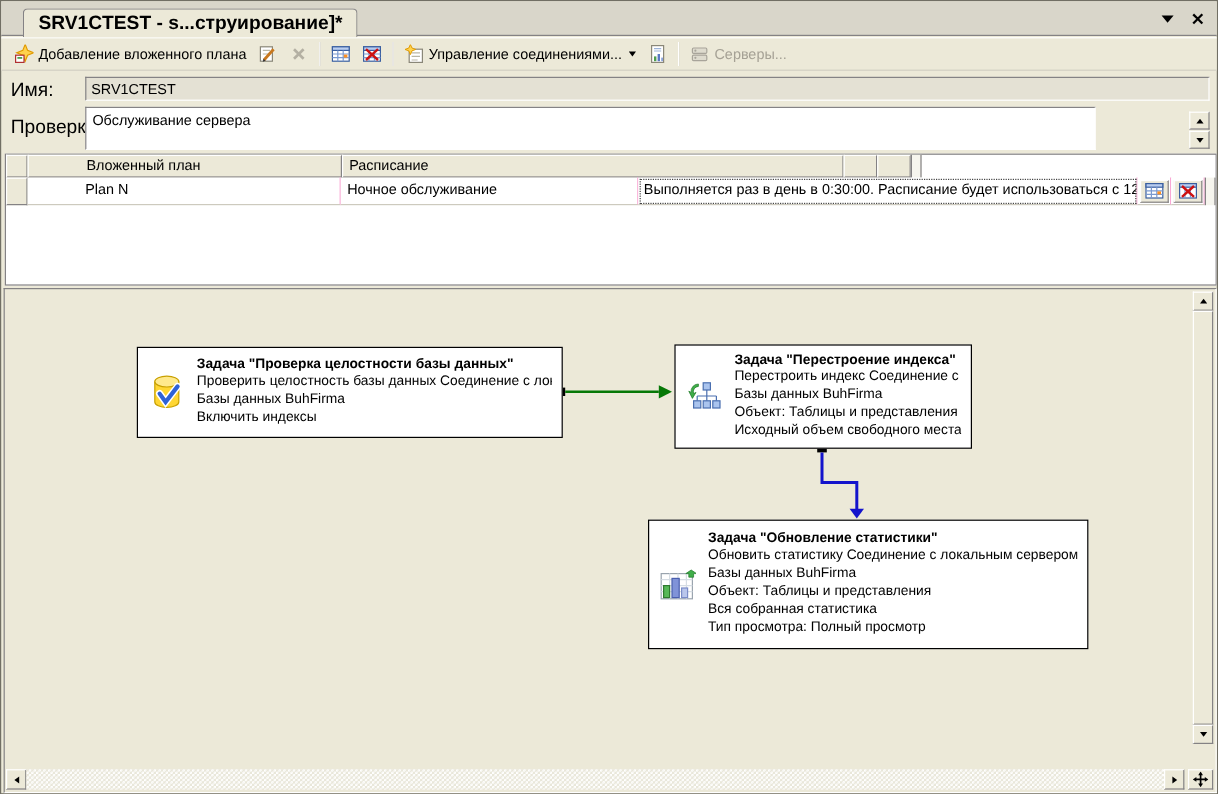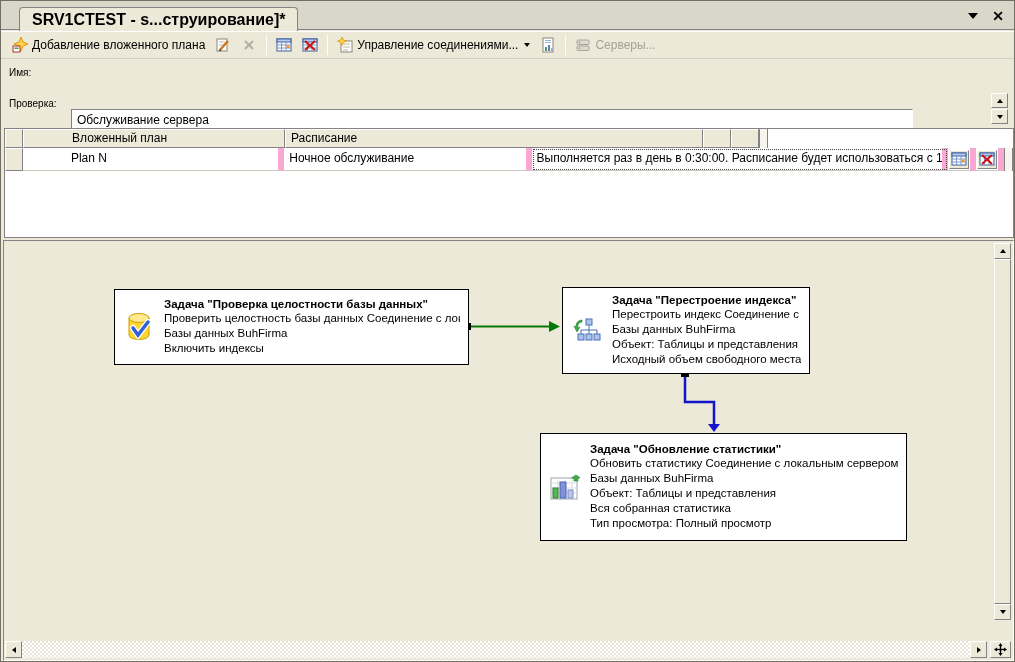--- a/index.html
+++ b/index.html
@@ -26,44 +26,44 @@
   .toolbar { position:absolute; left:0; top:30px; width:100%; height:28px;
     background:#ece9d8; border-top:1px solid #fff; border-bottom:1px solid #d2cfc2;
     display:flex; align-items:center; padding-left:6px; }
   .tb-btn { display:flex; align-items:center; gap:4px; padding:2px 4px; height:24px; border:1px solid transparent; }
   .tb-btn.disabled { color:#a5a195; }
   .tb-sep { width:1px; height:20px; background:#a9a69a; border-right:1px solid #fff; margin:0 4px; }
   .dd-arrow { width:0; height:0; border-left:3px solid transparent; border-right:3px solid transparent; border-top:4px solid #000; margin-left:2px; }
   .tb-icon { width:16px; height:16px; display:inline-block; }
 
   
-  .fld-label { position:absolute; left:8px; font-size:10px; }
+  .fld-label { position:absolute; left:8px; font-size:16px; }
   .name-field { position:absolute; left:70px; top:63px; width:937px; height:20px;
     background:#e4e1d4; border:1px solid; border-color:#848284 #fff #fff #848284;
     font-family:"Liberation Sans",sans-serif; font-size:12px; padding:2px 4px; color:#000; }
   .desc-field { position:absolute; left:70px; top:88px; width:842px; height:36px;
     background:#fff; border:1px solid; border-color:#848284 #fff #fff #848284;
-    font-size:12px; padding:3px 5px; overflow:hidden;margin-top:20px; }
+    font-size:12px; padding:3px 5px; overflow:hidden; }
   .spinner { position:absolute; left:990px; top:92px; width:17px; }
   .spin-btn { width:17px; height:15px; background:#ece9d8; border:1px solid; border-color:#fff #848284 #848284 #fff;
     display:flex; align-items:center; justify-content:center; margin-bottom:1px; }
   .tri-up { width:0;height:0;border-left:3px solid transparent;border-right:3px solid transparent;border-bottom:4px solid #000; }
   .tri-down { width:0;height:0;border-left:3px solid transparent;border-right:3px solid transparent;border-top:4px solid #000; }
   .tri-left { width:0;height:0;border-top:3px solid transparent;border-bottom:3px solid transparent;border-right:4px solid #000; }
   .tri-right { width:0;height:0;border-top:3px solid transparent;border-bottom:3px solid transparent;border-left:4px solid #000; }
 
   
   .grid { position:absolute; left:3px; top:127px; width:1010px; height:110px;
     background:#fff; border:1px solid #848284; }
   .g-head { display:flex; height:19px; }
   .g-hcell { background:#ece9d8; border:1px solid; border-color:#fff #848284 #848284 #fff;
     font-size:12px; padding:1px 5px; overflow:hidden; white-space:nowrap; }
   .g-row { display:flex; height:23px; }
   .g-cell { font-size:12px; padding:3px 5px; overflow:hidden; white-space:nowrap;
-    border-right:6px solid #f9a8d4; border-bottom:1px solid #cdcabe; background:#fff; }
+    border-right:1px solid #f9a8d4; border-bottom:1px solid #cdcabe; background:#fff; }
   .g-sel { width:18px; background:#ece9d8; border:1px solid; border-color:#fff #848284 #848284 #fff; }
   .c1 { width:262px;padding-left:48px; } .c2 { width:248px; } .c3 { width:418px; }
   .cb { width:28px; display:flex; align-items:center; justify-content:center; padding:1px; }
   .g-strip { width:9px; background:#f6f5ee; border-left:1px solid #848284; border-right:1px solid #848284; }
   .dotted-sel { outline:1px dotted #444; outline-offset:-2px; }
   .mini-btn { width:24px; height:19px; background:#ece9d8; border:1px solid; border-color:#fff #848284 #848284 #fff;
     display:flex; align-items:center; justify-content:center; }
 
   
   .surface { position:absolute; left:2px; top:239px; width:1011px; height:421px;
@@ -200,20 +200,21 @@
             <rect x="2" y="9" width="12" height="4.5" rx="1" fill="#dedbce" stroke="#a8a49a"></rect>
             <circle cx="4.5" cy="5.2" r="0.9" fill="#a8a49a"></circle>
             <circle cx="4.5" cy="11.2" r="0.9" fill="#a8a49a"></circle>
           </svg>
       </span>
       <span>Серверы...</span>
     </div>
   </div>
 
   <span class="fld-label" style="top:66px;">Имя:</span>
+  <input class="name-field" readonly="" value="SRV1CTEST" style="">
   <span class="fld-label" style="top:97px;">Проверка:</span>
   <div class="desc-field">Обслуживание сервера</div>
   <div class="spinner">
     <div class="spin-btn">
         <span class="tri-up"></span>
       </div>
     <div class="spin-btn">
         <span class="tri-down"></span>
       </div>
   </div>

